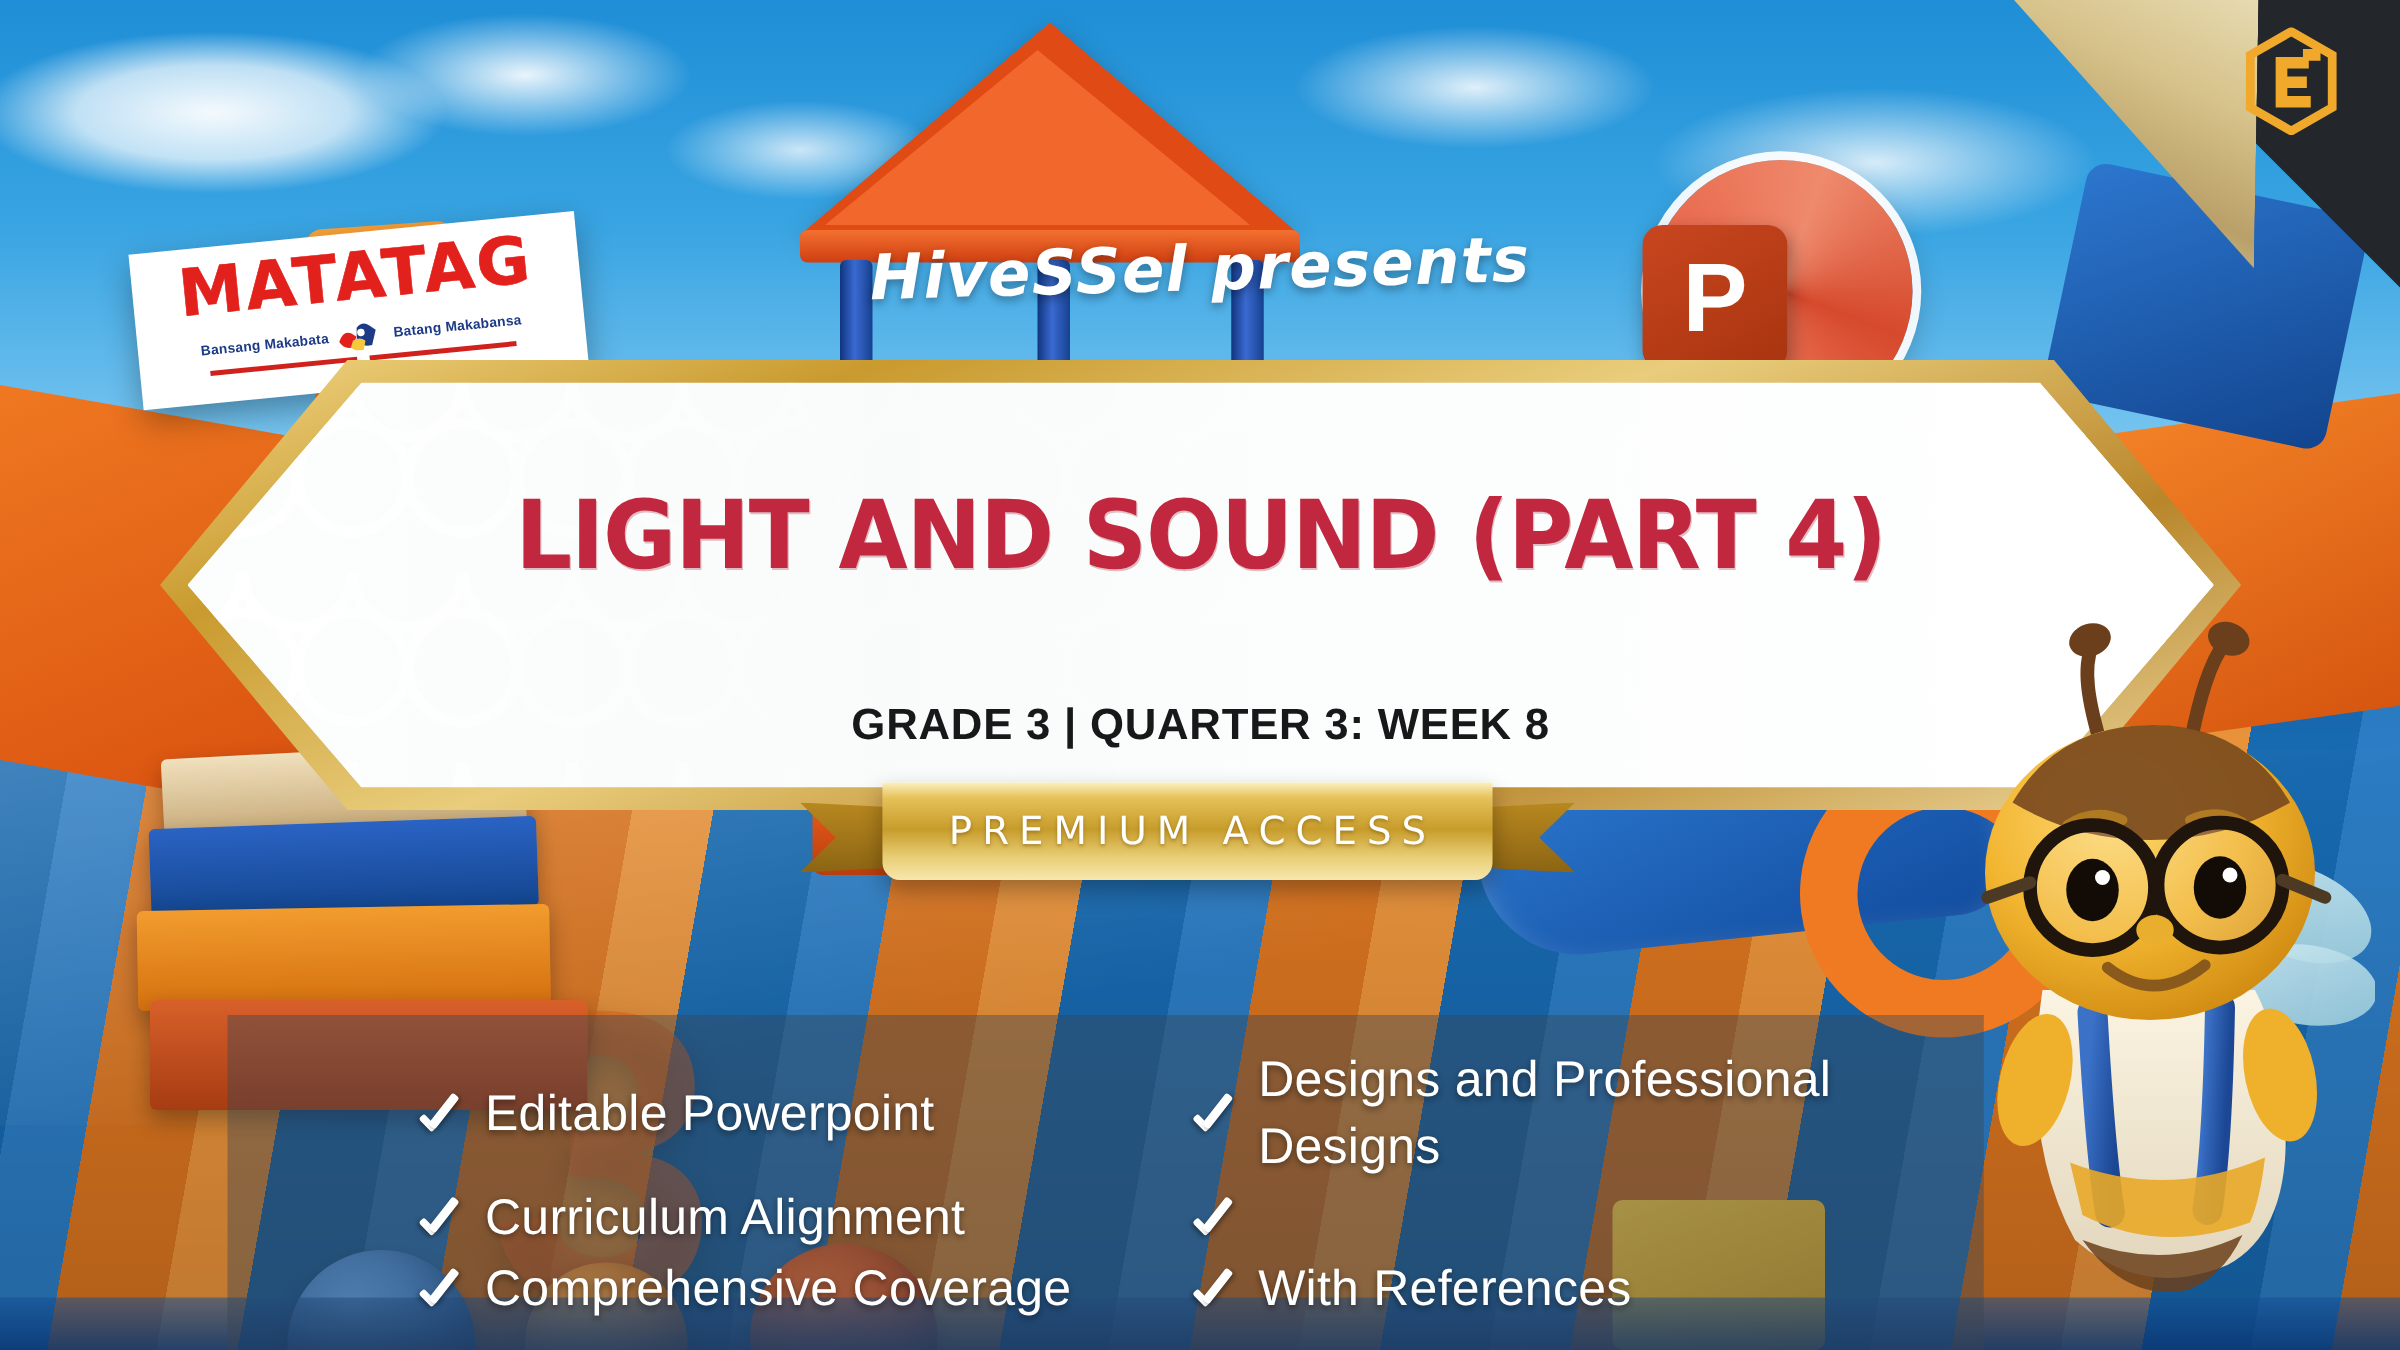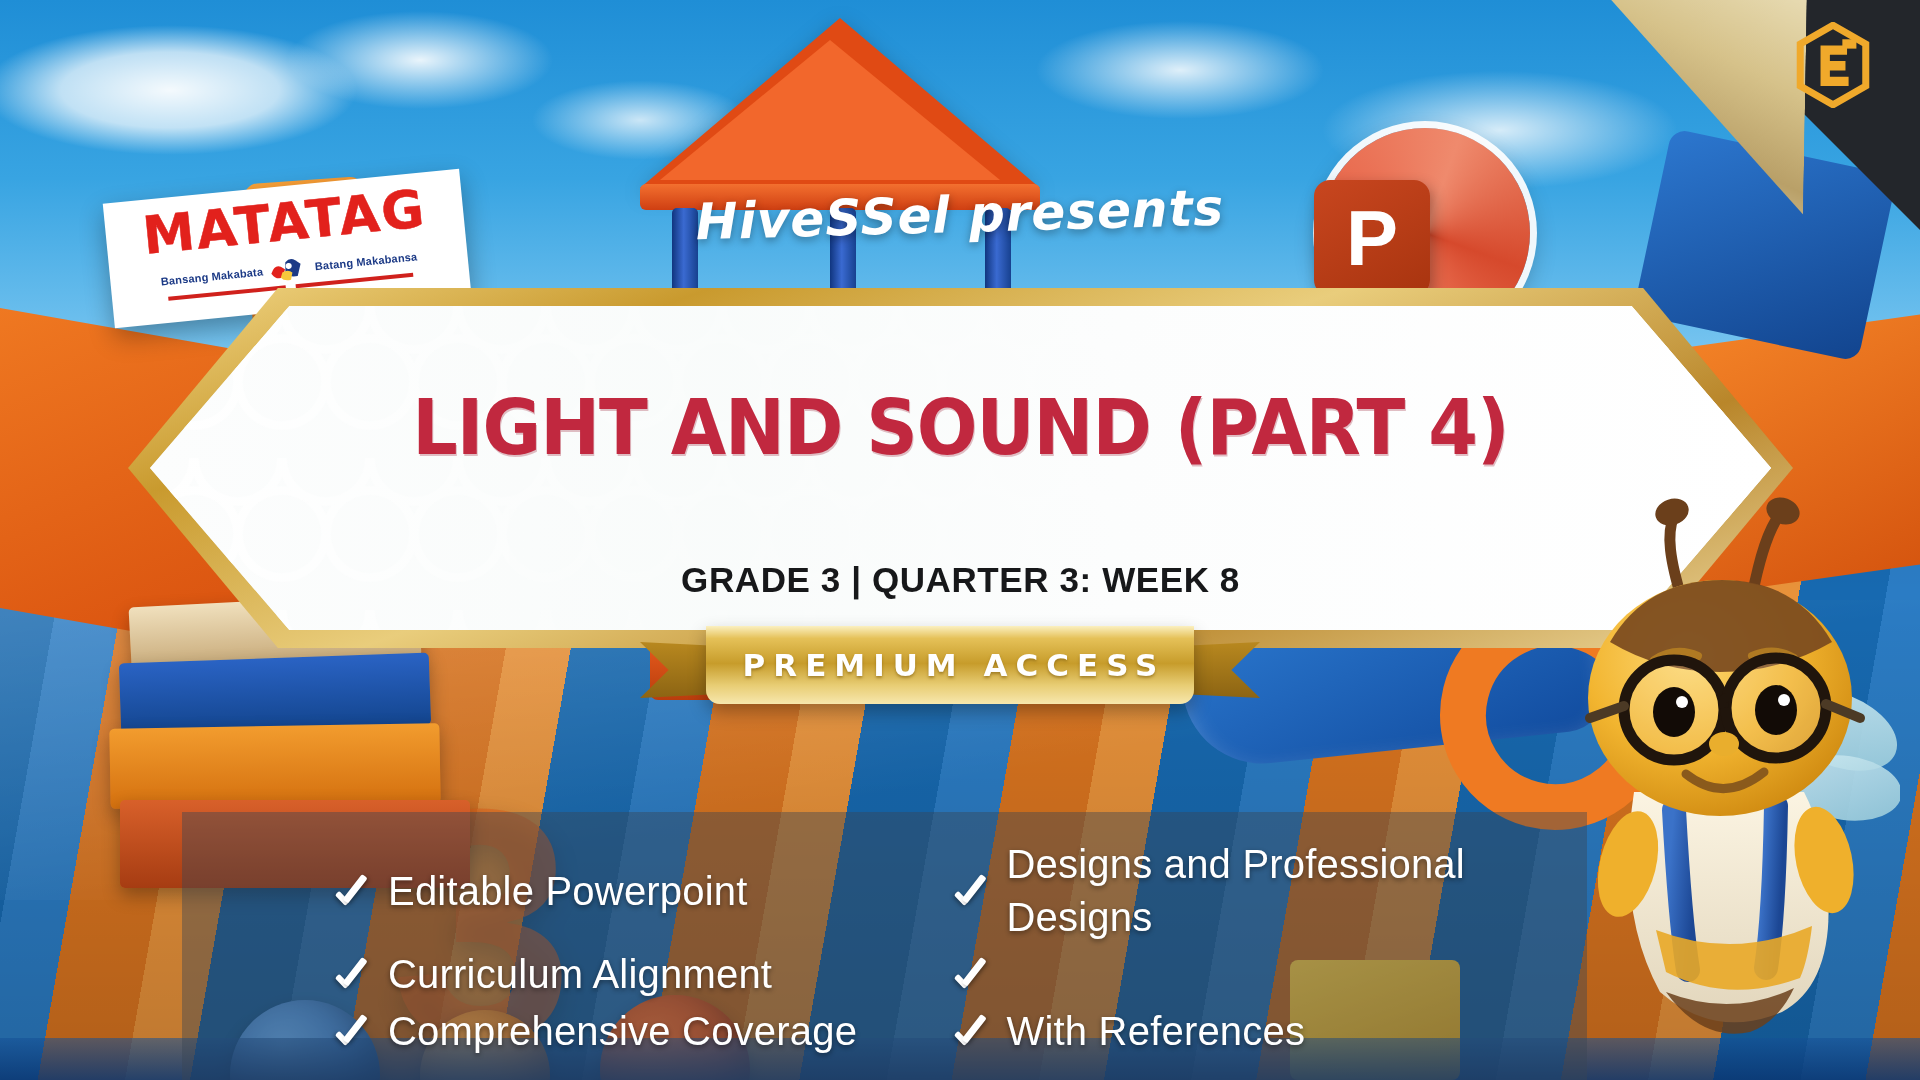--- a/index.html
+++ b/index.html
@@ -294,21 +294,21 @@
   .ribbon-tail.r { right:0; clip-path: polygon(0 10%, 100% 0, 74% 50%, 100% 100%, 0 90%); }
   .ribbon-main {
     position:absolute; left:66px; top:6px; width:488px; height:78px;
     background: linear-gradient(180deg,#fbf0c0 0%, #e5c158 16%, #c79c2b 48%, #e8cd74 76%, #f7e7ad 100%);
     border-radius: 0 0 14px 14px;
     box-shadow: 0 8px 18px rgba(0,0,0,.3);
     display:flex; align-items:center; justify-content:center;
   }
   .ribbon-main span {
     font-family:"DejaVu Sans", sans-serif;
-    font-size:31px; font-weight:700; color:#ffffff;
+    font-size:31px; font-weight:400; color:#ffffff;
     letter-spacing:8px; text-indent:8px;
     text-shadow: 0 2px 3px rgba(120,85,10,.55);
     text-align: right;
   }
 
   
   .features {
     position:absolute; left:182px; top:812px; width:1405px; height:272px;
     background: rgba(58,70,84,.42);
     display:grid; grid-template-columns: 1fr 1fr;

